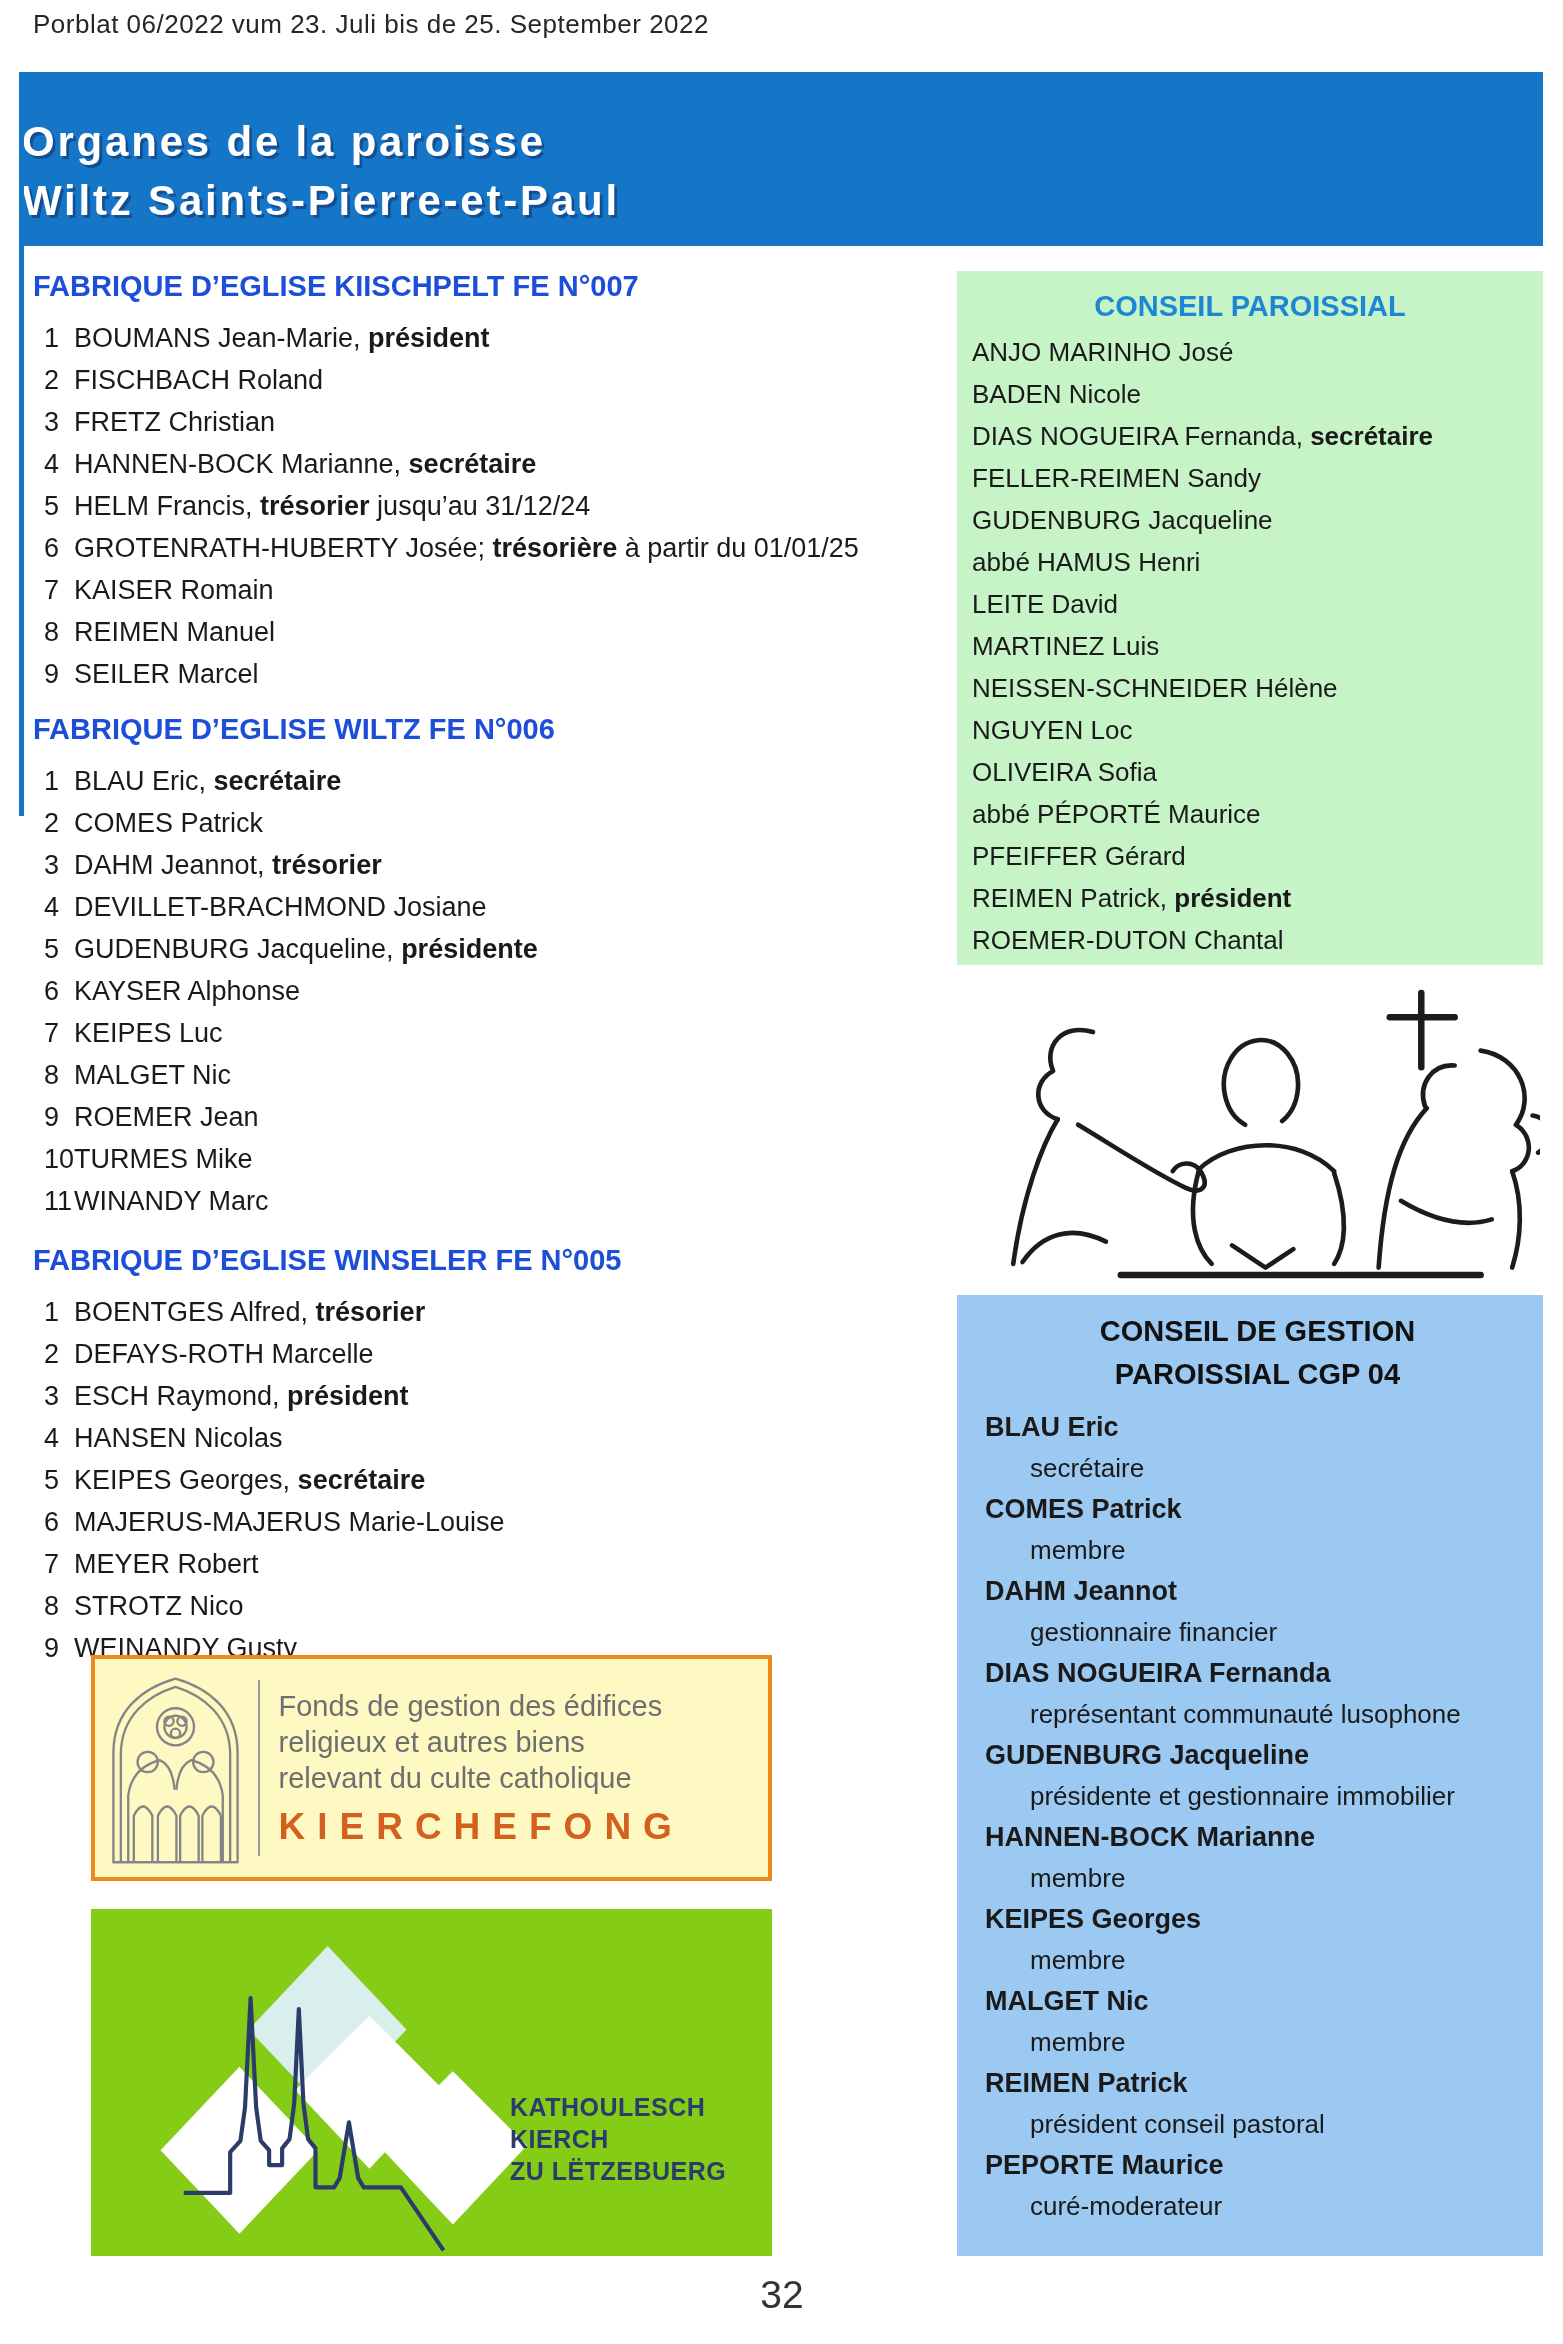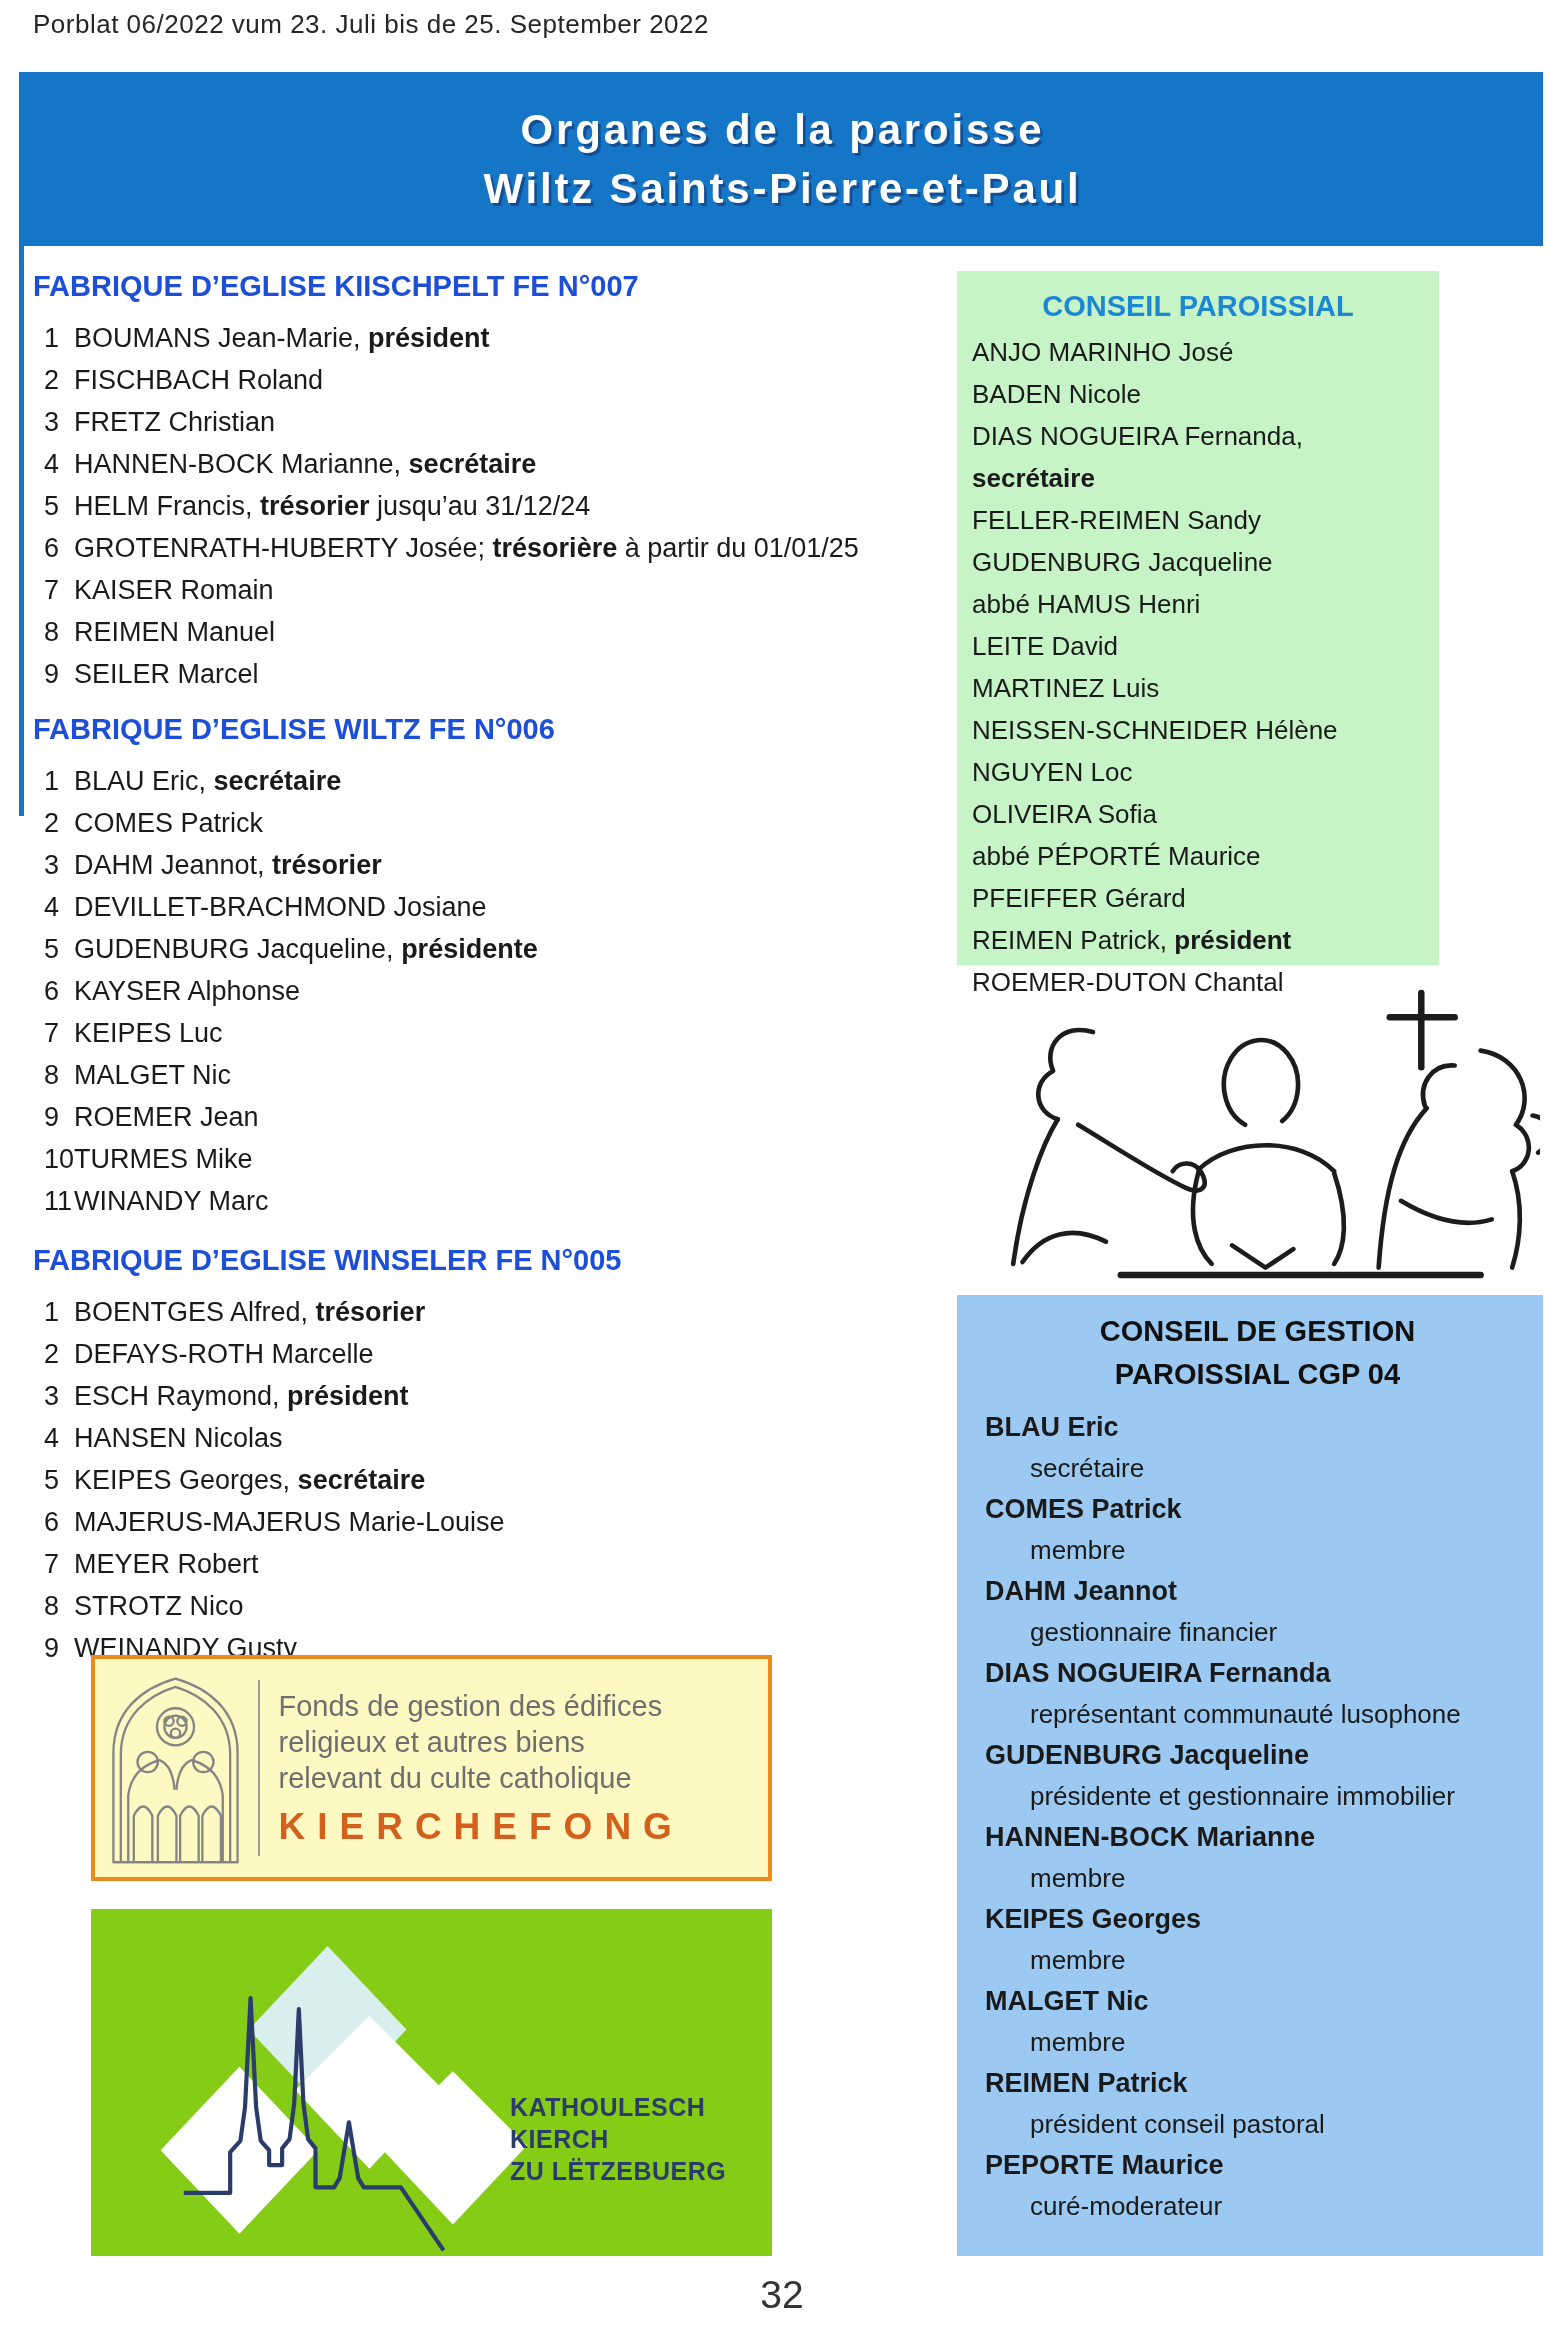--- a/index.html
+++ b/index.html
@@ -6,37 +6,37 @@
   html,body { background:#ffffff; }
   body {
     position:relative; width:1564px; height:2345px;
     font-family:"Liberation Sans","DejaVu Sans",sans-serif;
     color:#1a1a1a; overflow:hidden;
   }
   .hdr-note { position:absolute; left:33px; top:9.3px; font-size:26px; color:#262626; letter-spacing:0.5px; }
 
   .banner {
     position:absolute; left:22px; top:72px; width:1521px; height:174px;
-    background:#1576C8; color:#fff; text-align:center; padding-top:28px;
+    background:#1576C8; color:#fff; padding-top:40px;
   }
   .banner div {
     font-size:42px; font-weight:bold; line-height:59px; letter-spacing:2.8px;
     text-shadow:2.8px 2.8px 0 rgba(20,30,80,.45);
   }
   .left-rule { position:absolute; left:18.6px; top:72px; width:5.6px; height:744px; background:#1576C8; }
 
   .fab-section { position:absolute; left:33px; width:909px; }
   .fab-heading { color:#1d4ed8; font-weight:bold; font-size:29px; line-height:35px; margin-bottom:13px; }
   .fab-row { display:flex; font-size:27px; line-height:42px; }
   .fab-num { width:41px; flex:0 0 41px; padding-left:11px; }
   .fab-text { flex:1; }
   .b { font-weight:bold; }
 
   .green-box {
-    position:absolute; left:957px; top:271px; width:482px; height:694px;
+    position:absolute; left:957px; top:271px; width:586px; height:694px;
     background:#C7F4C7; padding:15px 15px 0 15px;
   }
   .green-box .box-title { color:#1E87D4; font-weight:bold; font-size:29px; text-align:center; line-height:41px; margin-bottom:3.7px; }
   .cp-member { font-size:26px; line-height:42px; }
 
   .illustration { position:absolute; left:965px; top:978px; width:575px; height:314px; }
 
   .blue-box {
     position:absolute; left:957px; top:1295px; width:586px; height:961px;
     background:#9CC9F2; padding:15px 13px 0 28px;

